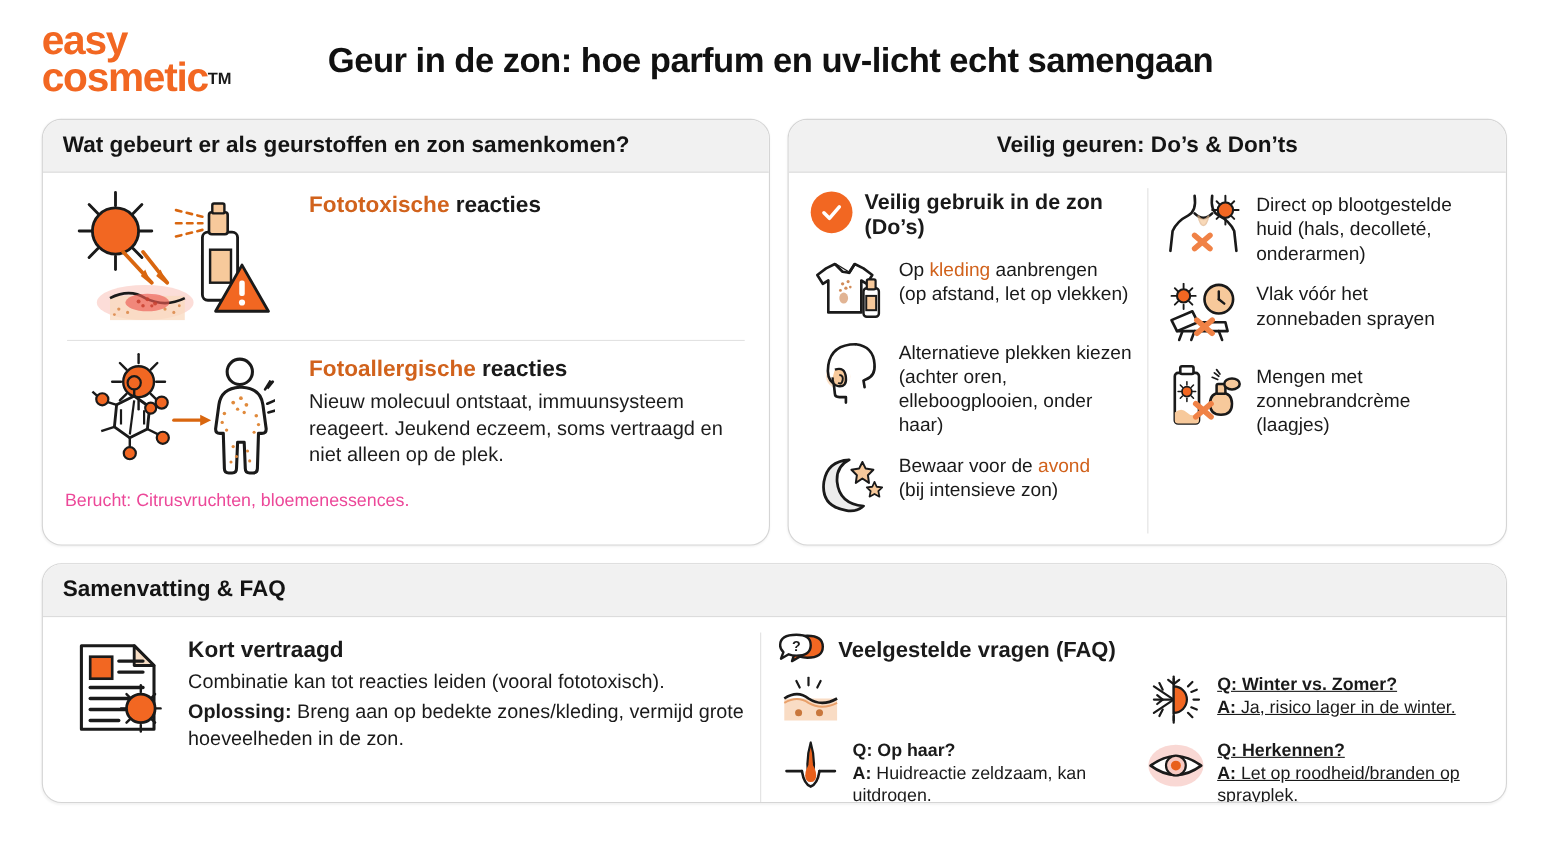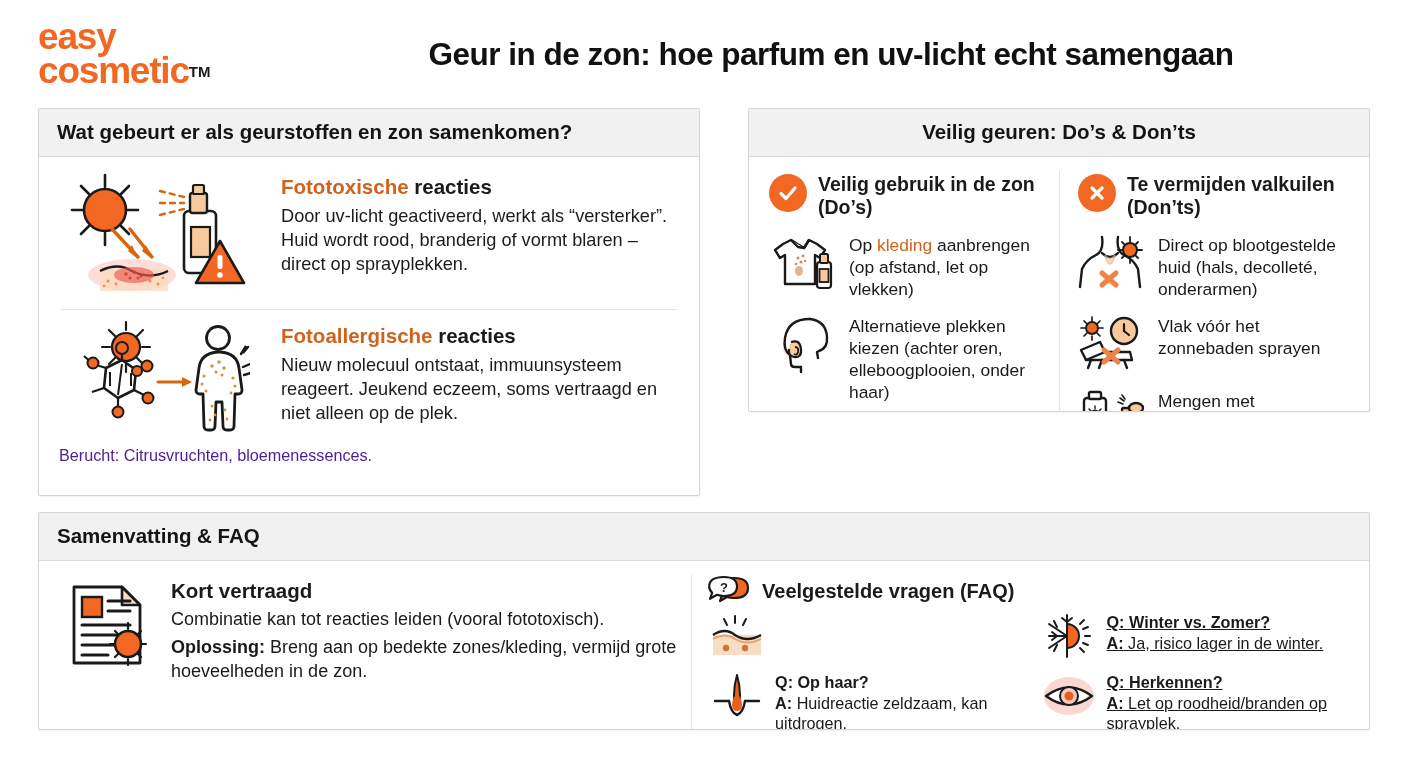--- a/index.html
+++ b/index.html
@@ -13,51 +13,51 @@
   .page { position: relative; width: 1408px; height: 768px; padding: 0; }
 
   
   .header { display: flex; align-items: center; height: 108px; padding: 0 34px 0 38px; }
   .logo { width: 260px; flex: 0 0 260px; line-height: 0.92; }
   .logo-l1, .logo-l2 { color: #F26722; font-weight: 800; letter-spacing: -1.2px; }
   .logo-l1 { font-size: 37px; }
   .logo-l2 { font-size: 37px; position: relative; display: inline-block; }
   .logo-tm { font-size: 15px; font-weight: 700; vertical-align: super; letter-spacing: 0; }
   .main-title {
-    flex: 1; text-align: center; font-size: 31.5px; font-weight: 800;
+    flex: 1; font-size: 31.5px; font-weight: 800;
     letter-spacing: -0.5px; color: #111; padding-right: 10px;
   }
 
   
   .panel {
-    border: 1px solid #d5d5d5; border-radius: 2px; background: #fff;
+    border: 1px solid #d5d5d5; border-radius: 18px; background: #fff;
     overflow: hidden; box-shadow: 0 1px 2px rgba(0,0,0,.05);
   }
   .panel-head {
     background: #f1f1f1; border-bottom: 1px solid #dcdcdc;
     padding: 11px 18px 12px; font-size: 20.5px; font-weight: 800; color: #141414;
   }
   .panel-head.center { text-align: center; }
   .panel-body { padding: 14px 18px 10px; }
 
   .row { display: flex; gap: 16px; padding: 0 38px; align-items: stretch; }
   .col-left  { width: 662px; flex: 0 0 662px; height: 388px; }
-  .col-right { flex: 1; height: 304px; margin-left: 32px; }
+  .col-right { flex: 1; height: 388px; }
   .bottom-wrap { padding: 16px 38px 0; }
   .bottom { height: 218px; }
 
   
   .rx { display: flex; gap: 28px; align-items: flex-start; }
   .rx-fig { flex: 0 0 196px; display: flex; align-items: center; justify-content: center; }
   .rx-txt { flex: 1; padding-top: 4px; }
   .rx-title { font-size: 20.5px; font-weight: 800; margin-bottom: 5px; }
   .hl { color: #D1621C; }
   .rx-body { font-size: 18.2px; line-height: 1.33; color: #1c1c1c; }
   .divider { height: 1px; background: #e2e2e2; margin: 10px 4px 10px; }
-  .footnote { font-size: 16.2px; color: #4c1d95; padding: 6px 2px 0; }
+  .footnote { font-size: 16.2px; color: #ec4899; padding: 6px 2px 0; }
 
   
   .dd { display: flex; }
   .dd-col { width: 50%; padding: 2px 10px 0 2px; }
   .dd-col.second { border-left: 1px solid #e2e2e2; padding-left: 18px; }
   .dd-head { display: flex; gap: 11px; align-items: flex-start; margin-bottom: 12px; }
   .badge { flex: 0 0 38px; width: 38px; height: 38px; border-radius: 50%; background: #F26722;
            display: flex; align-items: center; justify-content: center; margin-top: 1px; }
   .dd-head-txt { font-size: 19.5px; font-weight: 800; line-height: 1.2; }
   .dd-item { display: flex; gap: 10px; align-items: flex-start; margin-bottom: 13px; }
@@ -153,21 +153,20 @@
                 <rect x="133" y="14" width="11" height="9" rx="1.5" fill="#F7C99B" stroke="#1a1a1a" stroke-width="2.2"></rect>
                 <rect x="131" y="56" width="19" height="30" fill="#F7C99B" stroke="#1a1a1a" stroke-width="2.2"></rect>
               </g>
               <polygon points="160,70 184,112 136,112" fill="#F26722" stroke="#1a1a1a" stroke-width="2.6" stroke-linejoin="round"></polygon>
               <rect x="157.5" y="84" width="5" height="14" rx="2" fill="#fff"></rect>
               <circle cx="160" cy="104" r="2.8" fill="#fff"></circle>
             </svg>
           </div>
           <div class="rx-txt">
             <div class="rx-title"><span class="hl">Fototoxische</span><span> reacties</span></div>
-            <div class="rx-body">Door uv-licht geactiveerd, werkt als “versterker”. Huid wordt rood, branderig of vormt blaren – direct op sprayplekken.</div>
           </div>
         </div>
 
         <div class="divider"></div>
 
         <div class="rx">
           <div class="rx-fig">
             <svg width="190" height="120" viewBox="0 0 190 120">
               <g stroke="#1a1a1a" stroke-width="2.2" stroke-linecap="round">
                 <line x1="66" y1="2" x2="66" y2="10"></line>
@@ -312,31 +311,20 @@
                   <polygon points="43,6 46,12 53,13 48,18 49,25 43,21 37,25 38,18 33,13 40,12" fill="#F7C99B" stroke="#1a1a1a" stroke-width="1.8" stroke-linejoin="round"></polygon>
                   <polygon points="54,24 56,28.5 61,29 57.5,32.5 58.5,37.5 54,35 49.5,37.5 50.5,32.5 47,29 52,28.5" fill="#F7C99B" stroke="#1a1a1a" stroke-width="1.6" stroke-linejoin="round"></polygon>
                 </svg>
               </div>
               <div class="dd-txt"><span>Bewaar voor de </span><span class="hl">avond</span><span style="white-space:pre-line">
 (bij intensieve zon)</span></div>
             </div>
           </div>
 
           <div class="dd-col second">
-            <div class="dd-head">
-              <div class="badge">
-                <svg width="20" height="20" viewBox="0 0 20 20">
-                    <g stroke="#fff" stroke-width="3.2" stroke-linecap="round">
-                      <line x1="5" y1="5" x2="15" y2="15"></line>
-                      <line x1="15" y1="5" x2="5" y2="15"></line>
-                    </g>
-                  </svg>
-              </div>
-              <div class="dd-head-txt">Te vermijden valkuilen (Don’ts)</div>
-            </div>
 
             <div class="dd-item">
               <div class="dd-ico">
                 <svg width="70" height="56" viewBox="0 0 70 56">
                   <g fill="none" stroke="#1a1a1a" stroke-width="2.4" stroke-linecap="round" stroke-linejoin="round">
                     <path d="M24 2 q2 14 -6 18 q-10 5 -14 14 l-2 18"></path>
                     <path d="M40 2 q-2 14 6 18 q10 5 14 14 l2 18"></path>
                     <path d="M24 18 q8 8 16 0"></path>
                   </g>
                   <path d="M27 20 q5 7 10 0 q-2 9 -5 9 q-3 0 -5 -9z" fill="#F7C99B" opacity=".7" stroke="#E0B48A" stroke-width="1.4"></path>

